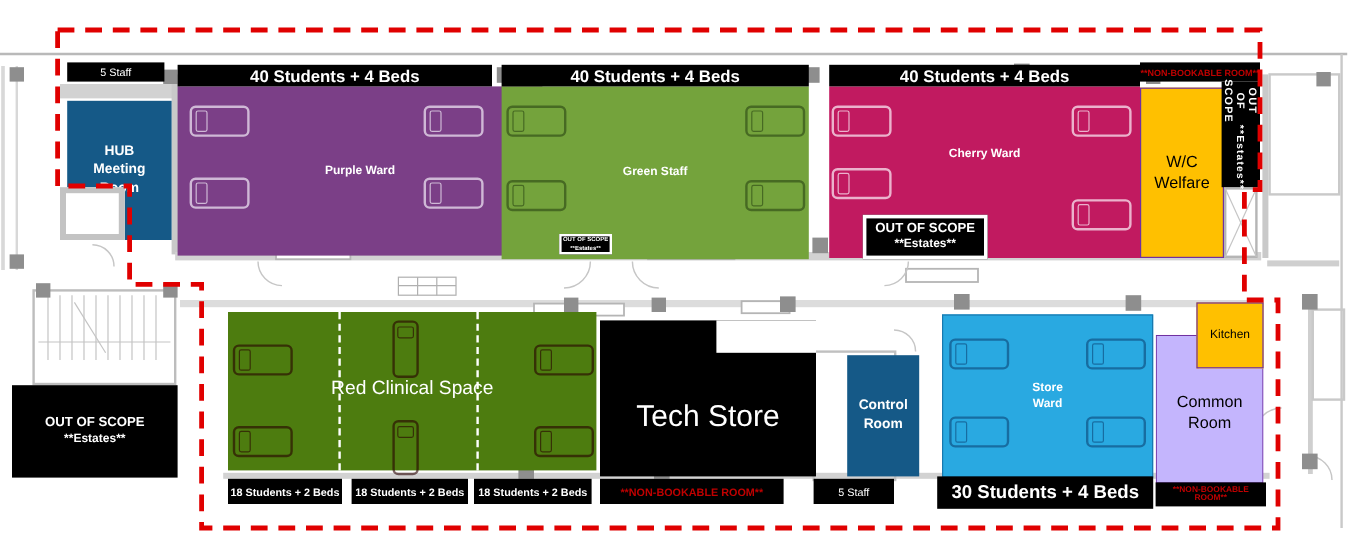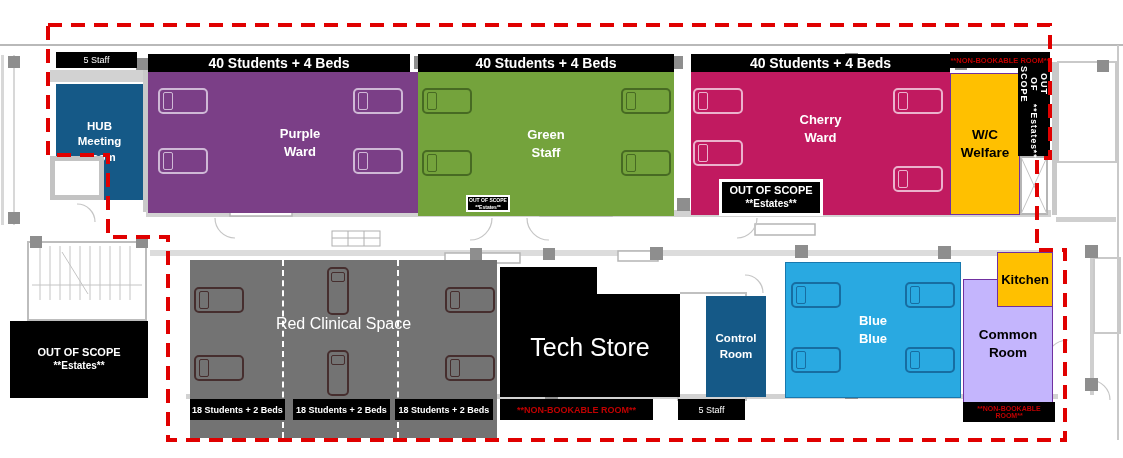--- a/index.html
+++ b/index.html
@@ -7,22 +7,22 @@
   .stage{position:relative;width:1123px;height:458px;background:#fff;overflow:hidden;}
   .abs{position:absolute;box-sizing:border-box;}
   svg.bg{position:absolute;left:0;top:0;z-index:0;}
   svg.boundary{position:absolute;left:0;top:0;z-index:50;pointer-events:none;}
   .room{position:absolute;box-sizing:border-box;z-index:2;}
   .roomtxt{display:flex;align-items:center;justify-content:center;text-align:center;}
   .bar{position:absolute;box-sizing:border-box;background:#000;color:#fff;z-index:3;
        display:flex;align-items:center;justify-content:center;text-align:center;}
   .hdr{font-weight:700;font-size:14px;}
   .redtxt{color:#c00000;font-weight:700;}
-  .wardname{color:#fff;font-weight:600;font-size:13px;line-height:1.35;}
-  .blacktxt{color:#000;font-weight:700;font-size:13.5px;line-height:1.3;}
+  .wardname{color:#fff;font-weight:600;font-size:10px;line-height:1.35;}
+  .blacktxt{color:#000;font-weight:400;font-size:13.5px;line-height:1.3;}
   .estates{flex-direction:column;line-height:1.25;}
   .estates .l1{font-weight:600;font-size:11px;}
   .estates .l2{font-weight:600;font-size:10px;}
   .bed{position:absolute;border:2px solid var(--bedc,#333);border-radius:5px;box-sizing:border-box;z-index:2;}
   .bed::before{content:"";position:absolute;top:2px;bottom:2px;left:3px;width:8px;
        border:1px solid var(--bedc,#333);border-radius:2px;}
   .bed.v::before{top:3px;left:2px;right:2px;width:auto;height:8px;bottom:auto;}
   .divider{position:absolute;top:0;bottom:0;width:0;border-left:2px dashed #fff;z-index:3;}
   .vtext{writing-mode:vertical-rl;color:#fff;text-align:center;}
   .vtext .vl1{font-weight:700;font-size:9px;letter-spacing:1px;}
@@ -189,21 +189,21 @@
     <rect x="1" y="1" width="26" height="57" fill="#fff" stroke="#b5b5b5" stroke-width="2"></rect>
     <line x1="1" y1="1" x2="27" y2="58" stroke="#c5c5c5"></line>
     <line x1="27" y1="1" x2="1" y2="58" stroke="#c5c5c5"></line>
   </svg>
 
   <div class="bar estates" style="left:10px;top:321px;width:138px;height:77px;">
     <span class="l1">OUT OF SCOPE</span>
     <span class="l2">**Estates**</span>
   </div>
 
-  <div class="room" style="left:190px;top:260px;width:307px;height:178px;background:#737373;padding-left:44px;--bedc:rgba(40,0,0,0.6);">
+  <div class="room" style="left:190px;top:260px;width:307px;height:132px;background:#4d7c0f;padding-left:44px;--bedc:rgba(40,0,0,0.6);">
     <div class="divider" style="left:92px;"></div>
     <div class="divider" style="left:207px;"></div>
     <div class="bed" style="left:4px;top:27px;width:50px;height:26px;"></div>
     <div class="bed" style="left:4px;top:95px;width:50px;height:26px;"></div>
     <div class="bed v" style="left:137px;top:7px;width:22px;height:48px;"></div>
     <div class="bed v" style="left:137px;top:90px;width:22px;height:46px;"></div>
     <div class="bed" style="left:255px;top:27px;width:50px;height:26px;"></div>
     <div class="bed" style="left:255px;top:95px;width:50px;height:26px;"></div>
     <div class="abs" style="left:0;right:0;top:55px;text-align:center;color:#fff;font-size:16px;z-index:4;">Red Clinical Space</div>
   </div>
@@ -221,30 +221,31 @@
     <span class="wardname" style="font-size:11.5px;width:50px;">Control Room</span>
   </div>
   <div class="bar" style="left:678px;top:399px;width:67px;height:21px;font-size:9px;">5 Staff</div>
 
   <div class="room" style="left:785px;top:262px;width:176px;height:136px;background:#29A9E1;border:1px solid #1878ae;--bedc:rgba(10,60,110,0.55);">
     <div class="bed" style="left:5px;top:19px;width:50px;height:26px;"></div>
     <div class="bed" style="left:5px;top:84px;width:50px;height:26px;"></div>
     <div class="bed" style="left:119px;top:19px;width:50px;height:26px;"></div>
     <div class="bed" style="left:119px;top:84px;width:50px;height:26px;"></div>
     <div class="roomtxt abs wardname" style="inset:0;">
-      <span style="width:50px;">Blue Blue</span>
-    </div>
-  </div>
+      <span style="width:50px;">Store Ward</span>
+    </div>
+  </div>
+  <div class="bar hdr" style="left:781px;top:397px;width:180px;height:27px;font-size:15.5px;">30 Students + 4 Beds</div>
 
   <div class="room" style="left:963px;top:279px;width:90px;height:124px;background:#c4b5fd;border:1px solid #7030A0;
         clip-path:polygon(0 0,36px 0,36px 28px,100% 28px,100% 100%,0 100%);">
     <div class="abs blacktxt" style="left:0;right:0;top:46px;text-align:center;">Common Room</div>
   </div>
   <div class="room roomtxt" style="left:997px;top:252px;width:56px;height:55px;background:#FFC000;border:1px solid #7030A0;z-index:3;">
-    <span style="font-size:13px;color:#000;font-weight:bold;">Kitchen</span>
+    <span style="font-size:10px;color:#000;">Kitchen</span>
   </div>
   <div class="bar redtxt" style="left:963px;top:402px;width:92px;height:20px;font-size:7px;">**NON-BOOKABLE ROOM**</div>
 
   <svg class="boundary" width="1123" height="458" viewBox="0 0 1123 458">
     <path d="M48,25 H1050 V158 H1037 V250 H1065 V440 H168 V237 H108 V155 H48 Z" fill="none" stroke="#E00000" stroke-width="4" stroke-dasharray="14 9"></path>
   </svg>
 
 </div>
 
 </body></html>

